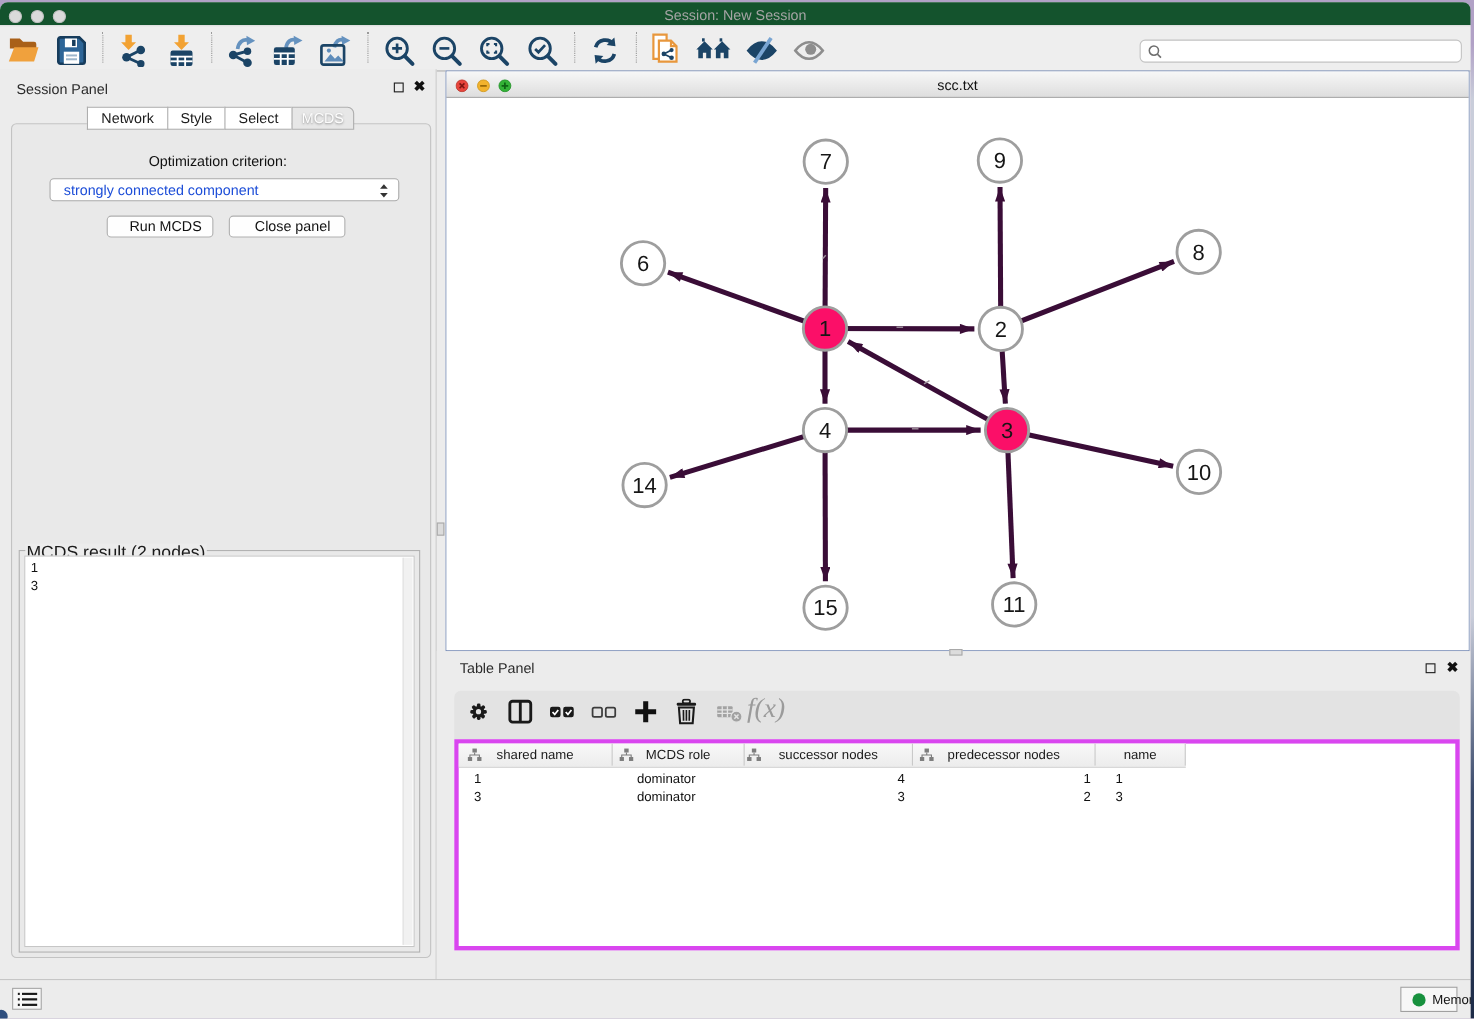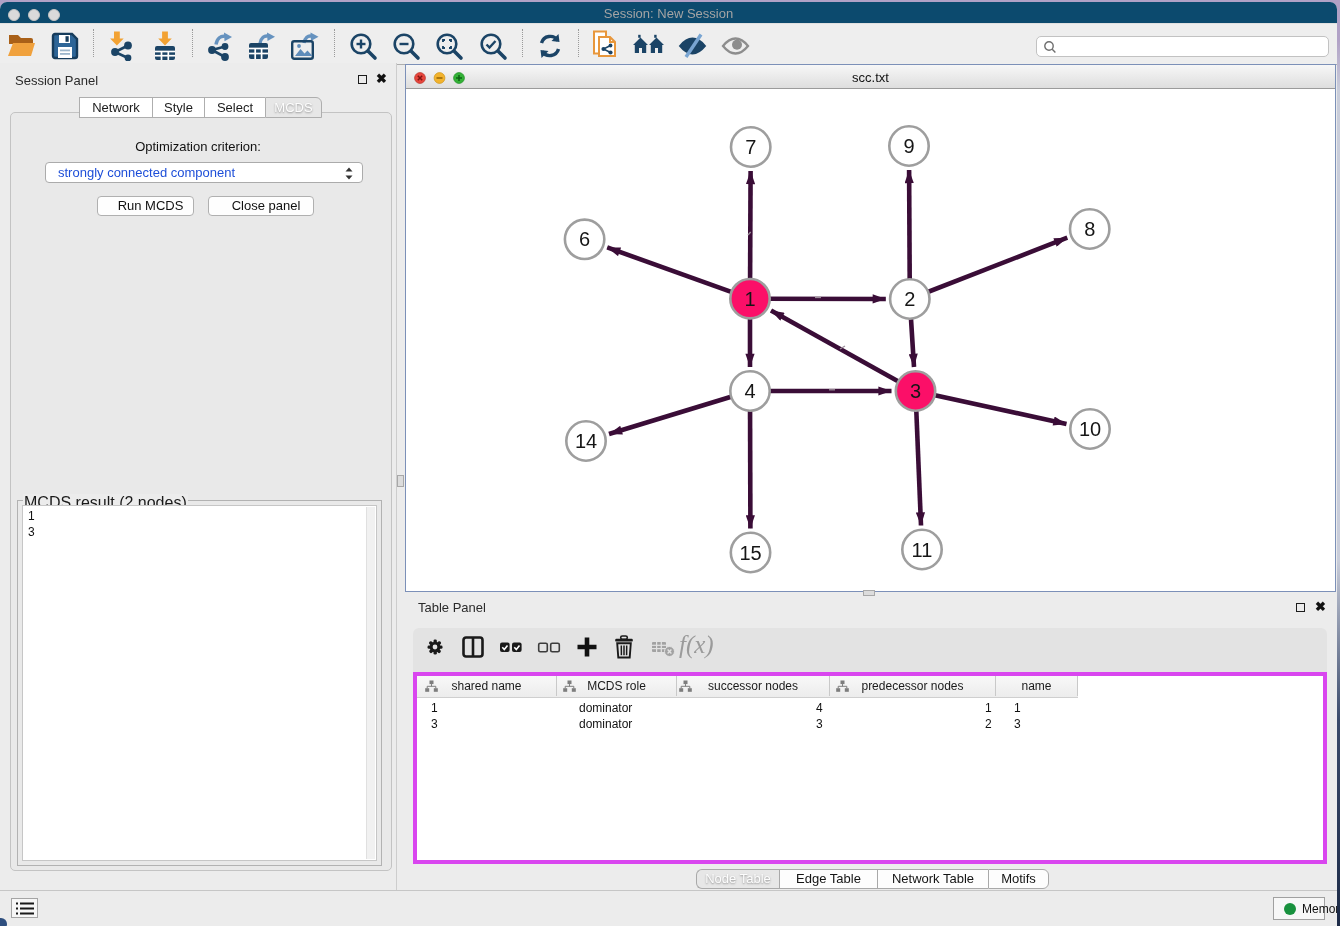--- a/index.html
+++ b/index.html
@@ -1,20 +1,20 @@
 <!DOCTYPE html>
 <html><head><meta charset="utf-8">
 <style>
 html,body{margin:0;padding:0;}
 body{width:1340px;height:926px;overflow:hidden;position:relative;
  font-family:"Liberation Sans",sans-serif;background:#b1a1c6;}
 #win{position:absolute;left:0;top:2px;right:3px;bottom:0;background:#ececec;
  border-radius:7px 7px 0 0;}
 
-#titlebar{position:absolute;left:0;top:0;right:0;height:21px;background:#0c4a6e;
+#titlebar{position:absolute;left:0;top:0;right:0;height:21px;background:#14532d;
  border-radius:7px 7px 0 0;}
 .tl{position:absolute;top:7px;width:12px;height:12px;border-radius:50%;
  background:#dadada;border:1px solid #c3c3c3;box-sizing:border-box;}
 #title{position:absolute;left:0;right:0;top:4px;text-align:center;
  font-size:13px;color:#a4a4a4;}
 
 #toolbar{position:absolute;left:0;top:21px;right:0;height:40px;background:#eeeeee;
  border-top:1px solid #e0e0e0;border-bottom:1px solid #aeaeae;}
 .ticon{position:absolute;top:5px;}
 .tsep{position:absolute;top:5px;width:0;height:28px;border-left:1px dotted #9a9a9a;}
@@ -422,26 +422,20 @@
    <div class="td" style="left:162px;top:25px">dominator</div>
    <div class="td" style="left:399px;top:25px">4</div>
    <div class="td" style="left:568px;top:25px">1</div>
    <div class="td" style="left:597px;top:25px">1</div>
    <div class="td" style="left:14px;top:41px">3</div>
    <div class="td" style="left:162px;top:41px">dominator</div>
    <div class="td" style="left:399px;top:41px">3</div>
    <div class="td" style="left:568px;top:41px">2</div>
    <div class="td" style="left:597px;top:41px">3</div>
   </div>
-  <div class="tabrow" style="left:299px;top:277px">
-   <div class="btab" style="width:83px;background:#e7e7e7;color:#fdfdfd;text-shadow:0 1px 2px #8f8f8f;border-radius:6px 0 0 6px">Node Table</div>
-   <div class="btab" style="width:98px">Edge Table</div>
-   <div class="btab" style="width:111px">Network Table</div>
-   <div class="btab" style="width:61px;border-right:1px solid #a9a9a9;border-radius:0 6px 6px 0">Motifs</div>
-  </div>
  </div>
 
  <div class="spl" style="left:397px;top:473px;width:7px;height:12px"></div>
  <div class="spl" style="left:863px;top:588px;width:12px;height:6px"></div>
  <div id="statusbar">
   <div id="listbtn">
    <svg style="position:absolute;left:4px;top:3px" width="18" height="13" viewBox="0 0 18 13">
     <g fill="#1a1a1a">
             <rect x="0" y="0.5" width="2" height="2"></rect>
             <rect x="4" y="0.5" width="14" height="2"></rect>

